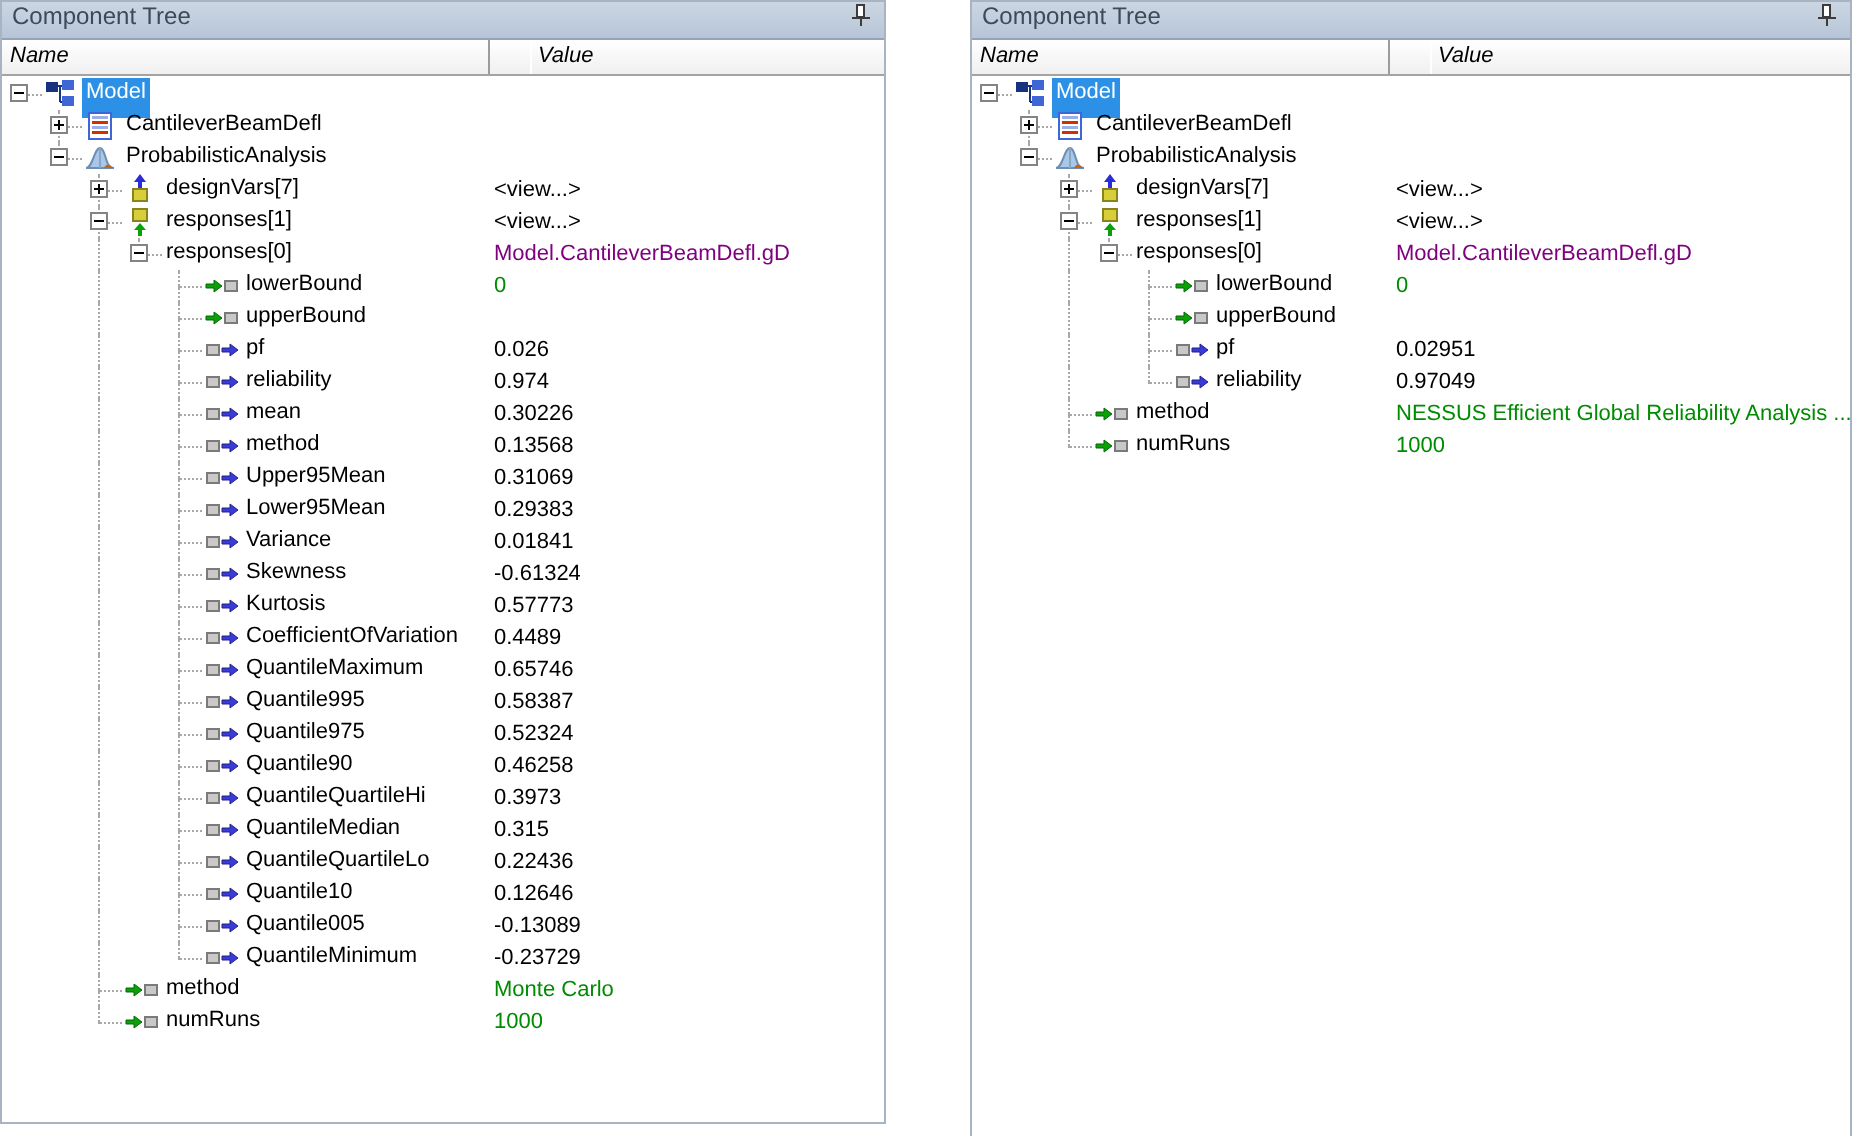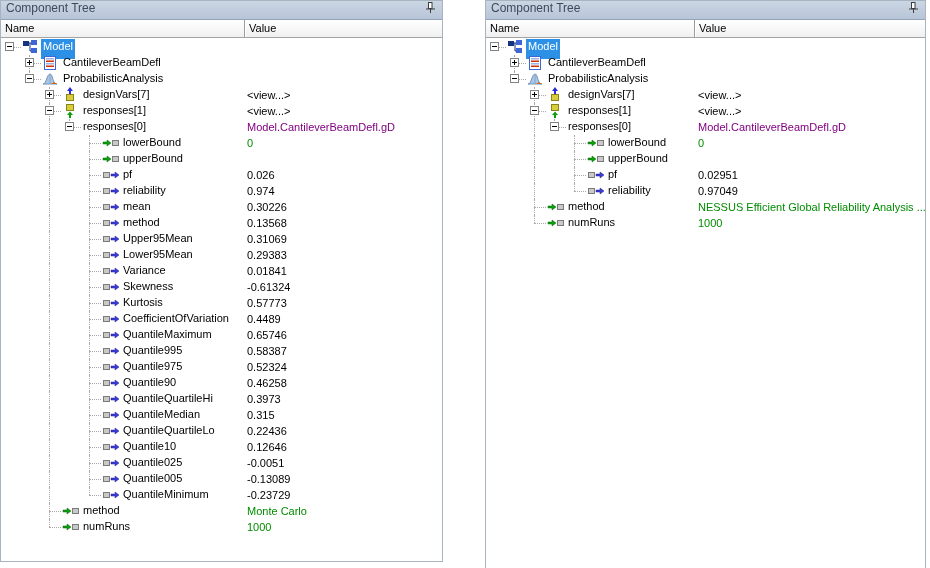--- a/index.html
+++ b/index.html
@@ -10,23 +10,23 @@
 
   
   .tbar{height:19px;background:linear-gradient(180deg,#CBD6E3,#B7C5D7);
     border-bottom:1px solid #93A4BA;display:flex;align-items:flex-start;padding:0 5px;
     color:#3D4A59;font-size:12px;box-sizing:border-box;}
   .tbar .ttl{flex:1;white-space:nowrap;overflow:hidden;}
   .pin{width:13px;height:13px;flex:0 0 auto;cursor:pointer;}
 
   
   .chead{display:flex;height:18px;background:linear-gradient(180deg,#FFFFFF,#F0F0F0);
-    border-bottom:1px solid #A3A3A3;font-size:11px;color:#000;box-sizing:border-box;}
+    border-bottom:1px solid #A3A3A3;font-size:11px;color:#000;box-sizing:border-box;font-style:italic;}
   .chead .cn{border-right:1px solid #9C9C9C;padding:2px 4px 0 4px;box-sizing:border-box;}
-  .chead .cv{flex:1;padding:2px 3px 0 3px;border-left:1px solid #FFFFFF;}
+  .chead .cv{flex:1;padding:2px 3px 0 3px;border-left:1px solid #FFFFFF;margin-left:20px;}
   .panel-left .chead .cn{width:244px;}
   .panel-right .chead .cn{width:209px;}
   .panel-left{--valx:246px;}
   .panel-right{--valx:212px;}
 
   
   .tree-body{position:relative;padding-top:1px;font-size:11px;}
   .trow{position:relative;height:16px;white-space:nowrap;}
   .cell{position:relative;display:inline-block;width:20px;height:16px;vertical-align:top;}
   .vl{position:absolute;left:8px;width:0;border-left:1px dotted #A8A8A8;}
@@ -182,24 +182,20 @@
             <rect x="1.5" y="5.5" width="6" height="5" fill="#C9C9C9" stroke="#7A7A7A"></rect>
             <path d="M9 7 H13 V5 L17 8 L13 11 V9 H9 Z" fill="#3A3AD9" stroke="#22228A" stroke-width="0.5"></path>
           </svg></span><span class="lbl">QuantileQuartileLo</span><span class="val c-black">0.22436</span></div>
       <div class="trow"><span class="cell"></span><span class="cell"></span><span class="cell"><i class="vl full"></i></span><span class="cell"></span><span class="cell"><i class="vl top"></i><i class="vl bot"></i><i class="hl"></i></span><span class="cell icon"><svg width="18" height="16" viewBox="0 0 18 16">
             <rect x="1.5" y="5.5" width="6" height="5" fill="#C9C9C9" stroke="#7A7A7A"></rect>
             <path d="M9 7 H13 V5 L17 8 L13 11 V9 H9 Z" fill="#3A3AD9" stroke="#22228A" stroke-width="0.5"></path>
           </svg></span><span class="lbl">Quantile10</span><span class="val c-black">0.12646</span></div>
       <div class="trow"><span class="cell"></span><span class="cell"></span><span class="cell"><i class="vl full"></i></span><span class="cell"></span><span class="cell"><i class="vl top"></i><i class="vl bot"></i><i class="hl"></i></span><span class="cell icon"><svg width="18" height="16" viewBox="0 0 18 16">
             <rect x="1.5" y="5.5" width="6" height="5" fill="#C9C9C9" stroke="#7A7A7A"></rect>
             <path d="M9 7 H13 V5 L17 8 L13 11 V9 H9 Z" fill="#3A3AD9" stroke="#22228A" stroke-width="0.5"></path>
-          </svg></span><span class="lbl">Quantile025</span><span class="val c-black">-0.0051</span></div>
-      <div class="trow"><span class="cell"></span><span class="cell"></span><span class="cell"><i class="vl full"></i></span><span class="cell"></span><span class="cell"><i class="vl top"></i><i class="vl bot"></i><i class="hl"></i></span><span class="cell icon"><svg width="18" height="16" viewBox="0 0 18 16">
-            <rect x="1.5" y="5.5" width="6" height="5" fill="#C9C9C9" stroke="#7A7A7A"></rect>
-            <path d="M9 7 H13 V5 L17 8 L13 11 V9 H9 Z" fill="#3A3AD9" stroke="#22228A" stroke-width="0.5"></path>
           </svg></span><span class="lbl">Quantile005</span><span class="val c-black">-0.13089</span></div>
       <div class="trow"><span class="cell"></span><span class="cell"></span><span class="cell"><i class="vl full"></i></span><span class="cell"></span><span class="cell"><i class="vl top"></i><i class="hl"></i></span><span class="cell icon"><svg width="18" height="16" viewBox="0 0 18 16">
             <rect x="1.5" y="5.5" width="6" height="5" fill="#C9C9C9" stroke="#7A7A7A"></rect>
             <path d="M9 7 H13 V5 L17 8 L13 11 V9 H9 Z" fill="#3A3AD9" stroke="#22228A" stroke-width="0.5"></path>
           </svg></span><span class="lbl">QuantileMinimum</span><span class="val c-black">-0.23729</span></div>
       <div class="trow"><span class="cell"></span><span class="cell"></span><span class="cell"><i class="vl top"></i><i class="vl bot"></i><i class="hl"></i></span><span class="cell icon"><svg width="18" height="16" viewBox="0 0 18 16">
             <path d="M1 7 H5 V5 L9 8 L5 11 V9 H1 Z" fill="#0AA00A" stroke="#056605" stroke-width="0.5"></path>
             <rect x="10.5" y="5.5" width="6" height="5" fill="#C9C9C9" stroke="#7A7A7A"></rect>
           </svg></span><span class="lbl">method</span><span class="val c-green">Monte Carlo</span></div>
       <div class="trow"><span class="cell"></span><span class="cell"></span><span class="cell"><i class="vl top"></i><i class="hl"></i></span><span class="cell icon"><svg width="18" height="16" viewBox="0 0 18 16">

